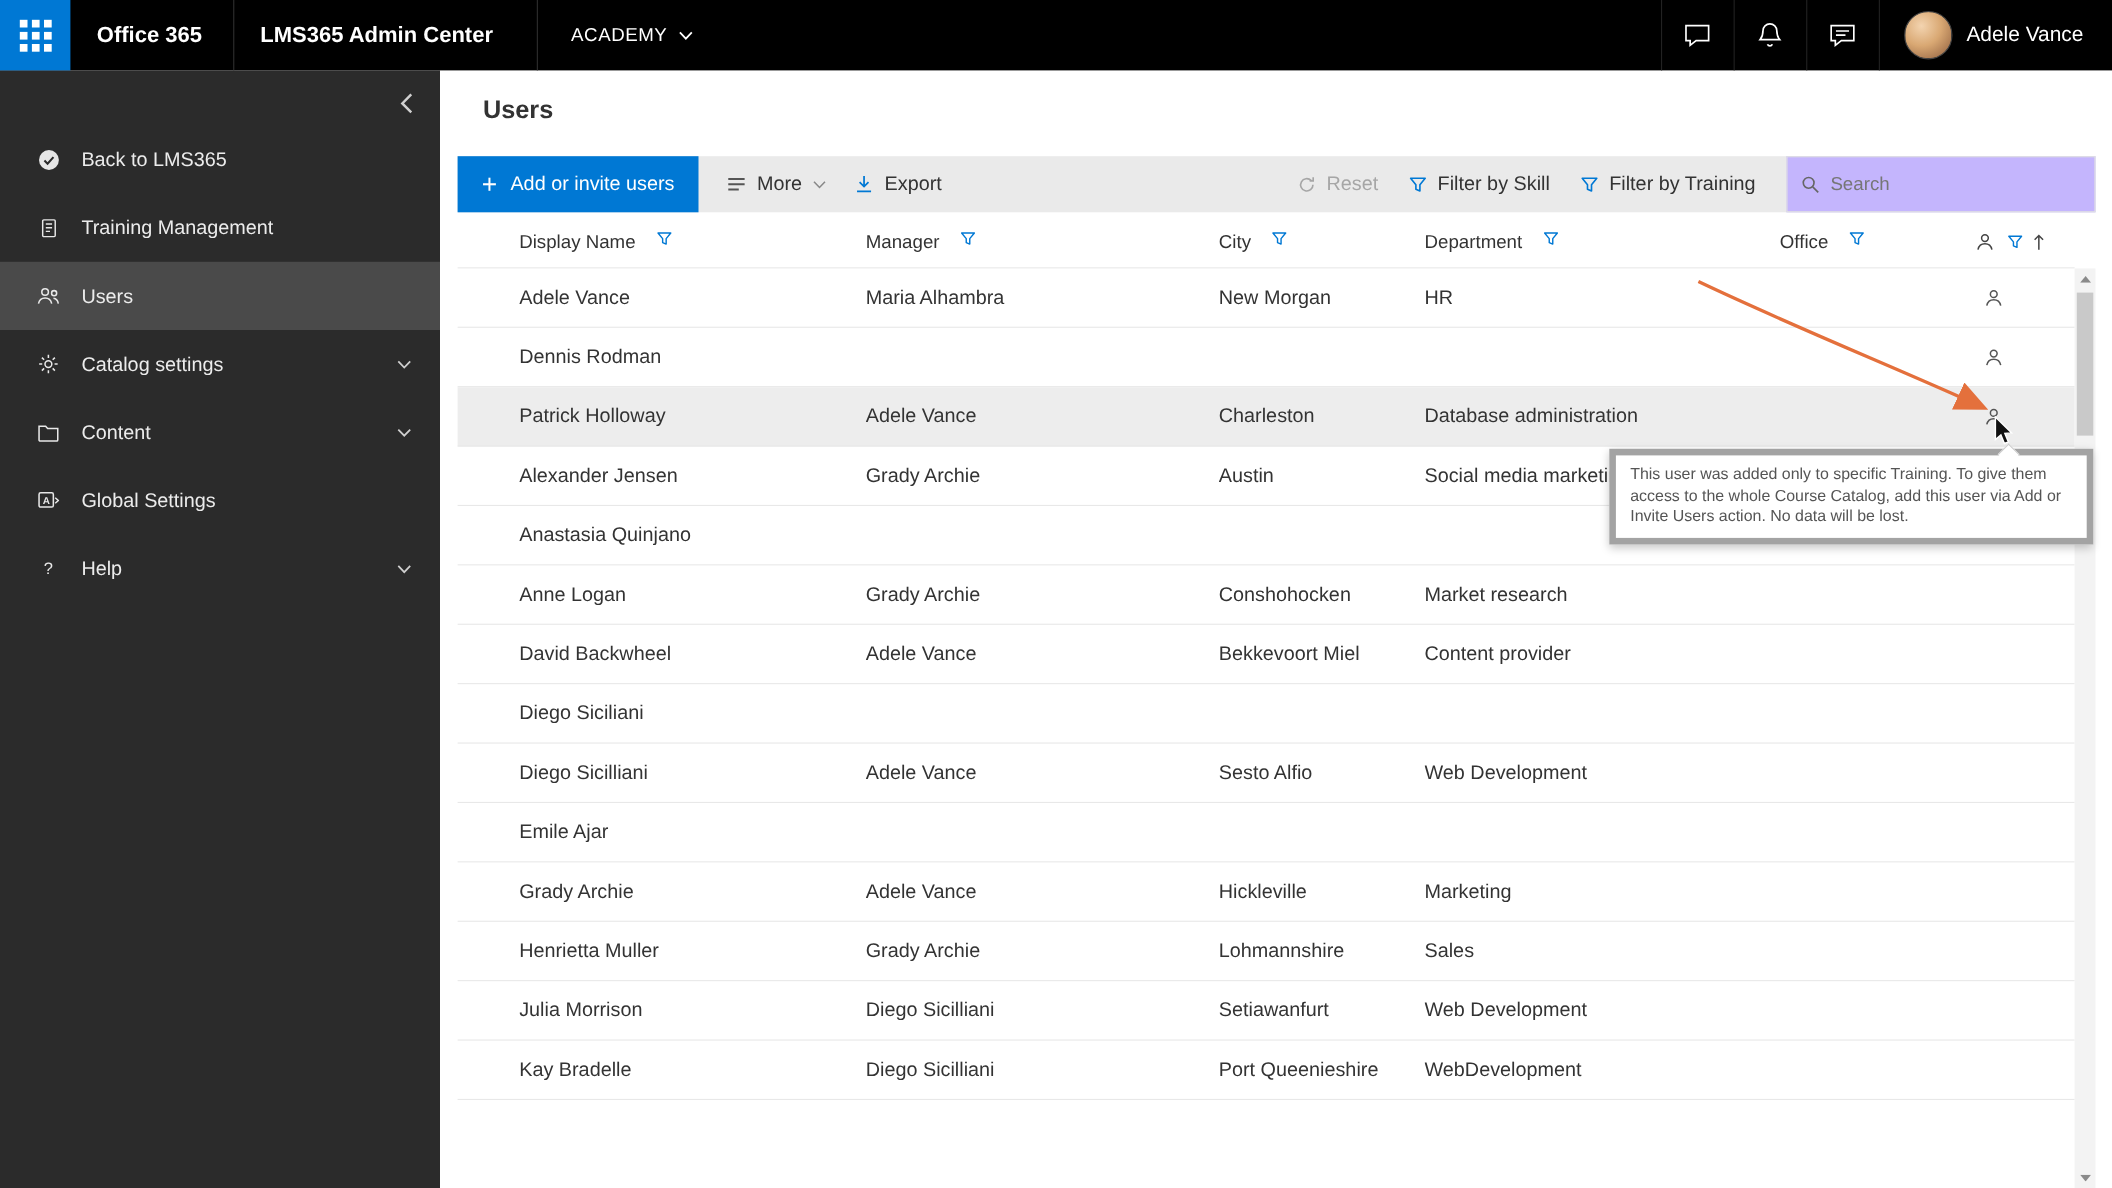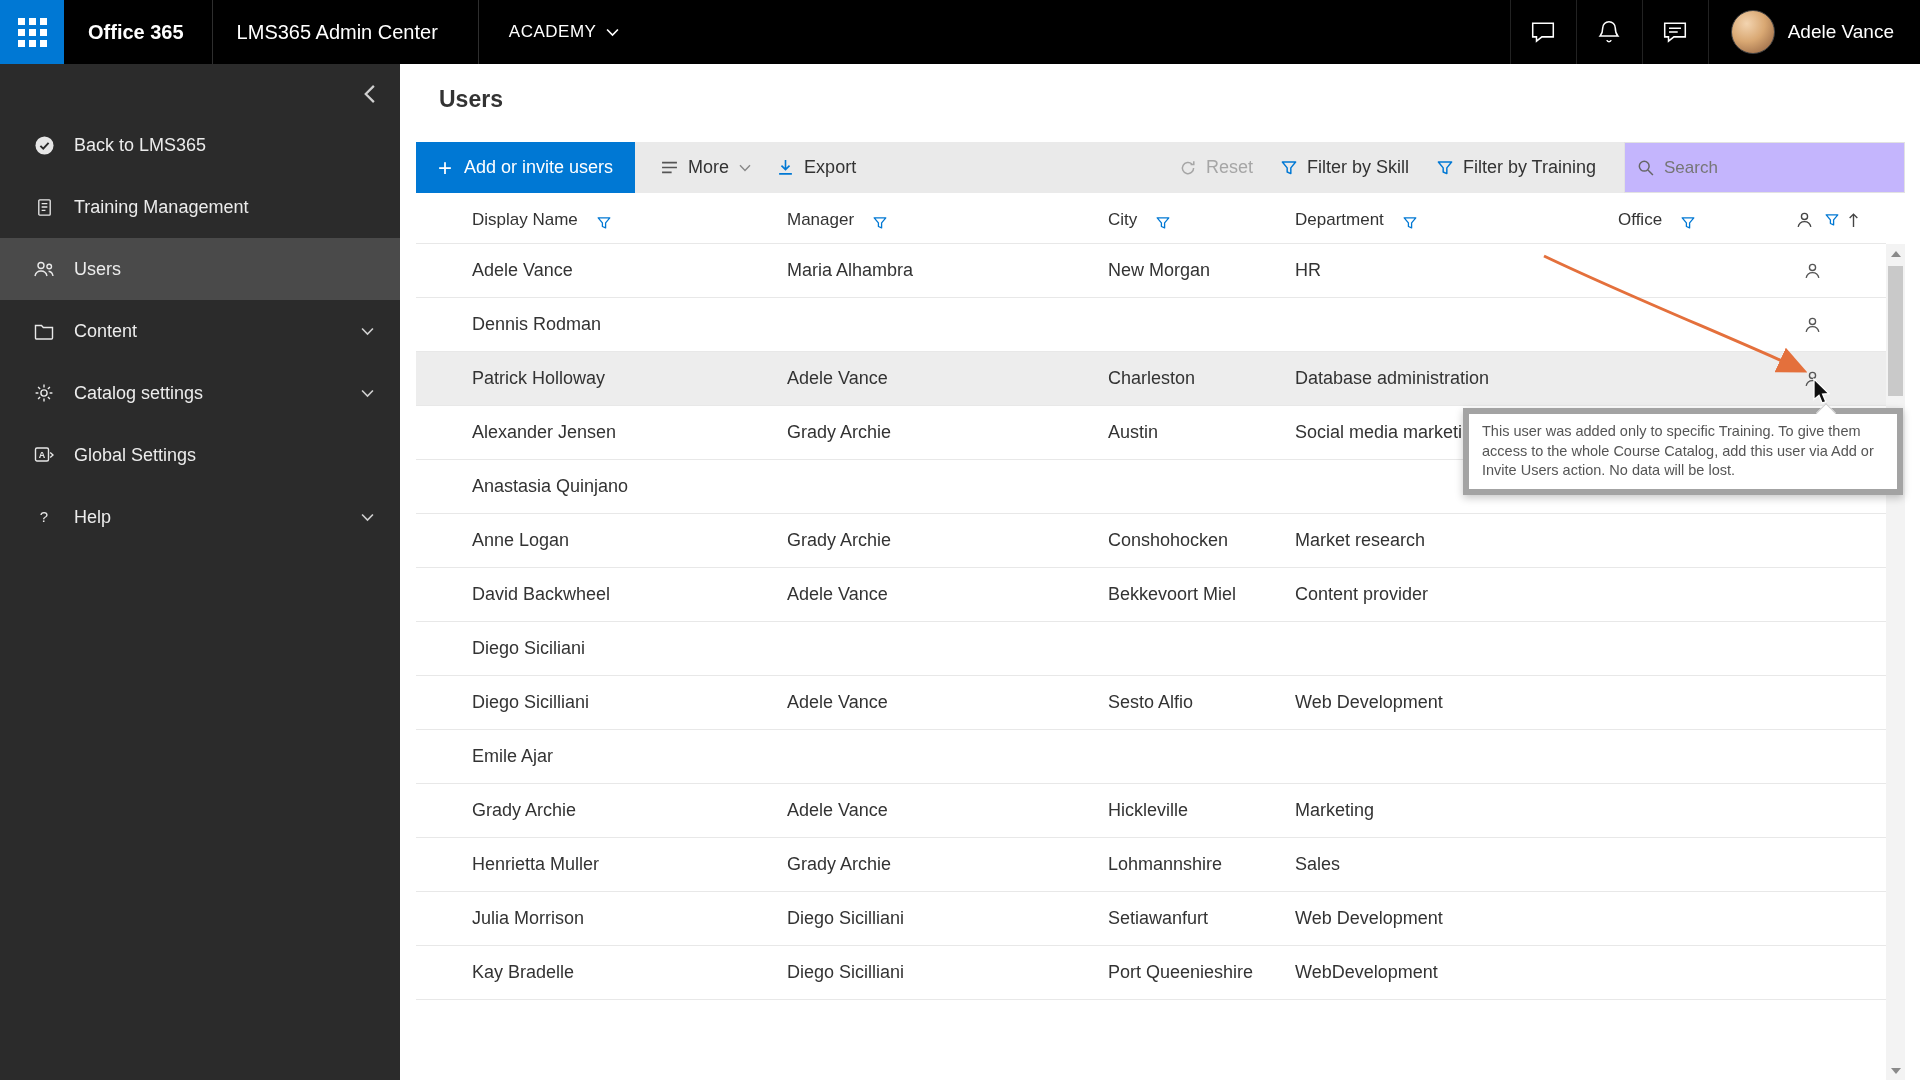--- a/index.html
+++ b/index.html
@@ -20,21 +20,21 @@
   
   .topbar{position:absolute;top:0;left:0;width:1920px;height:64px;background:var(--topbar-bg);
     display:flex;align-items:center;color:#fff;z-index:60}
   .waffle{width:64px;height:64px;background:var(--accent);border:none;cursor:pointer;
     display:flex;align-items:center;justify-content:center;flex:0 0 64px}
   .waffle-grid{display:grid;grid-template-columns:repeat(3,7px);grid-template-rows:repeat(3,7px);gap:4px}
   .waffle-grid i{background:#fff;display:block}
   .tb-brand{font-size:20px;font-weight:700;margin-left:24px;white-space:nowrap;cursor:pointer}
   .tb-sep{width:1px;height:64px;background:#2e2e2e;flex:0 0 1px}
   .tb-sep.s1{margin-left:28px}
-  .tb-admin{font-size:20px;font-weight:400;margin-left:24px;white-space:nowrap;cursor:pointer}
+  .tb-admin{font-size:20px;font-weight:700;margin-left:24px;white-space:nowrap;cursor:pointer}
   .tb-sep.s2{margin-left:40px}
   .tb-tenant{margin-left:30px;font-size:17px;letter-spacing:.5px;display:flex;align-items:center;gap:10px;cursor:pointer}
   .tb-right{margin-left:auto;display:flex;align-items:center;height:64px}
   .tb-iconbtn{width:66px;height:64px;background:none;border:none;border-left:1px solid #222;
     color:#fff;cursor:pointer;display:flex;align-items:center;justify-content:center}
   .tb-account{display:flex;align-items:center;gap:13px;height:64px;padding:0 26px 0 22px;
     border-left:1px solid #222;cursor:pointer}
   .avatar{width:44px;height:44px;border-radius:50%;
     background:radial-gradient(circle at 35% 30%,#f3d4b0 0%,#d9a873 45%,#8a5a3b 100%);
     border:1px solid #444}
@@ -71,21 +71,21 @@
 
   
   .table{position:absolute;left:16px;top:132px;width:1470px;z-index:1}
   .trow{display:flex;align-items:center;height:54px;border-bottom:1px solid #e8e8e8;
     padding-left:56px;font-size:18px;color:#333}
   .trow.thead{height:48px;font-size:17px;border-bottom:1px solid #e8e8e8}
   .trow.highlighted{background:var(--row-highlight)}
   .col-name{width:315px}.col-manager{width:321px}.col-city{width:187px}
   .col-department{width:323px}.col-office{width:145px}
   .col-icons{flex:1;position:relative;height:100%}
-  .th{display:flex;align-items:flex-end;gap:19px;cursor:pointer}
+  .th{display:flex;align-items:flex-start;gap:19px;cursor:pointer}
   .th .funnel{color:var(--accent);line-height:0}
   .hicon{position:absolute;top:50%;transform:translateY(-50%);line-height:0;cursor:pointer}
   .hicon.person{left:32px;color:#444}
   .hicon.funnel{left:62px;color:var(--accent)}
   .hicon.sort{left:85px;color:#444}
   .row-person{position:absolute;left:40px;top:50%;transform:translateY(-50%);color:#555;
     line-height:0;cursor:pointer}
   .td{overflow:hidden;white-space:nowrap;text-overflow:ellipsis;padding-right:10px}
 
   
@@ -199,37 +199,37 @@
             <circle cx="8" cy="5.5" r="3"></circle>
             <path d="M2 16c.7-3.2 3-5 6-5s5.3 1.8 6 5"></path>
             <circle cx="16.2" cy="6.5" r="2.3"></circle>
             <path d="M15.6 11.2c2.3.3 3.9 1.8 4.4 4.8"></path>
           </svg>
         </span>
         <span class="side-label">Users</span>
       </div>
       <div class="side-item">
         <span class="side-icon">
-          <svg viewBox="0 0 20 17" width="20" height="17" fill="none" stroke="#e8e8e8" stroke-width="1.4">
-            <path d="M1.5 2.5h6l1.8 2h9.2V15a1 1 0 0 1-1 1h-15a1 1 0 0 1-1-1z"></path>
-          </svg>
-        </span>
-        <span class="side-label">Content</span>
+          <svg viewBox="0 0 20 20" width="20" height="20" fill="none" stroke="#e8e8e8" stroke-width="1.4">
+            <circle cx="10" cy="10" r="3.1"></circle>
+            <path d="M10 1.6v2.8M10 15.6v2.8M1.6 10h2.8M15.6 10h2.8M4.1 4.1l2 2M13.9 13.9l2 2M15.9 4.1l-2 2M6.1 13.9l-2 2"></path>
+          </svg>
+        </span>
+        <span class="side-label">Catalog settings</span>
         <span class="side-chevron"><svg viewBox="0 0 12 8" width="13" height="9" fill="none" stroke="currentColor" stroke-width="1.5">
             <path d="M1 1.2l5 5.2 5-5.2"></path>
           </svg></span>
       </div>
       <div class="side-item">
         <span class="side-icon">
-          <svg viewBox="0 0 20 20" width="20" height="20" fill="none" stroke="#e8e8e8" stroke-width="1.4">
-            <circle cx="10" cy="10" r="3.1"></circle>
-            <path d="M10 1.6v2.8M10 15.6v2.8M1.6 10h2.8M15.6 10h2.8M4.1 4.1l2 2M13.9 13.9l2 2M15.9 4.1l-2 2M6.1 13.9l-2 2"></path>
-          </svg>
-        </span>
-        <span class="side-label">Catalog settings</span>
+          <svg viewBox="0 0 20 17" width="20" height="17" fill="none" stroke="#e8e8e8" stroke-width="1.4">
+            <path d="M1.5 2.5h6l1.8 2h9.2V15a1 1 0 0 1-1 1h-15a1 1 0 0 1-1-1z"></path>
+          </svg>
+        </span>
+        <span class="side-label">Content</span>
         <span class="side-chevron"><svg viewBox="0 0 12 8" width="13" height="9" fill="none" stroke="currentColor" stroke-width="1.5">
             <path d="M1 1.2l5 5.2 5-5.2"></path>
           </svg></span>
       </div>
       <div class="side-item">
         <span class="side-icon">
           <svg viewBox="0 0 20 20" width="20" height="20">
             <rect x="1.5" y="3" width="13" height="13" rx="1.5" fill="none" stroke="#e8e8e8" stroke-width="1.4"></rect>
             <text x="8" y="13" font-size="9" font-weight="bold" text-anchor="middle" fill="#e8e8e8" font-family="Liberation Sans, sans-serif">A</text>
             <path d="M16.2 7.5 19 10l-2.8 2.5" fill="none" stroke="#e8e8e8" stroke-width="1.4"></path>

